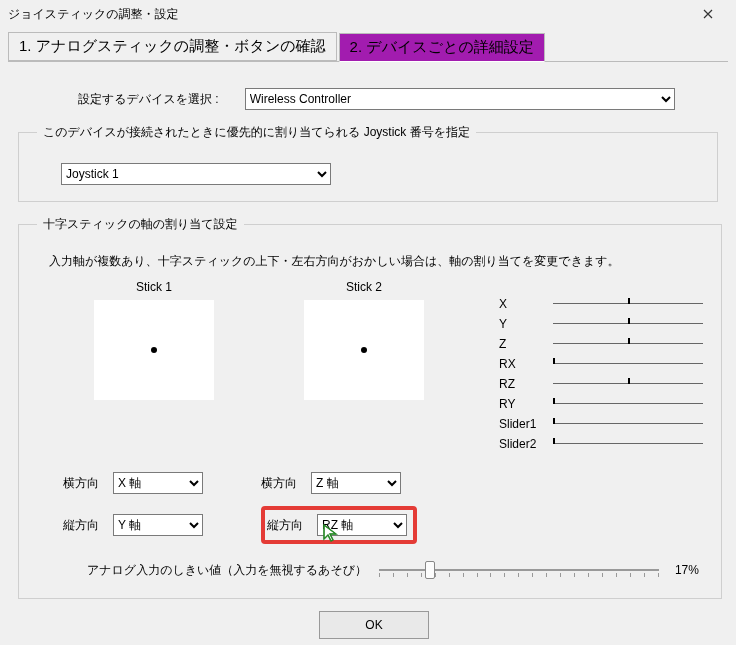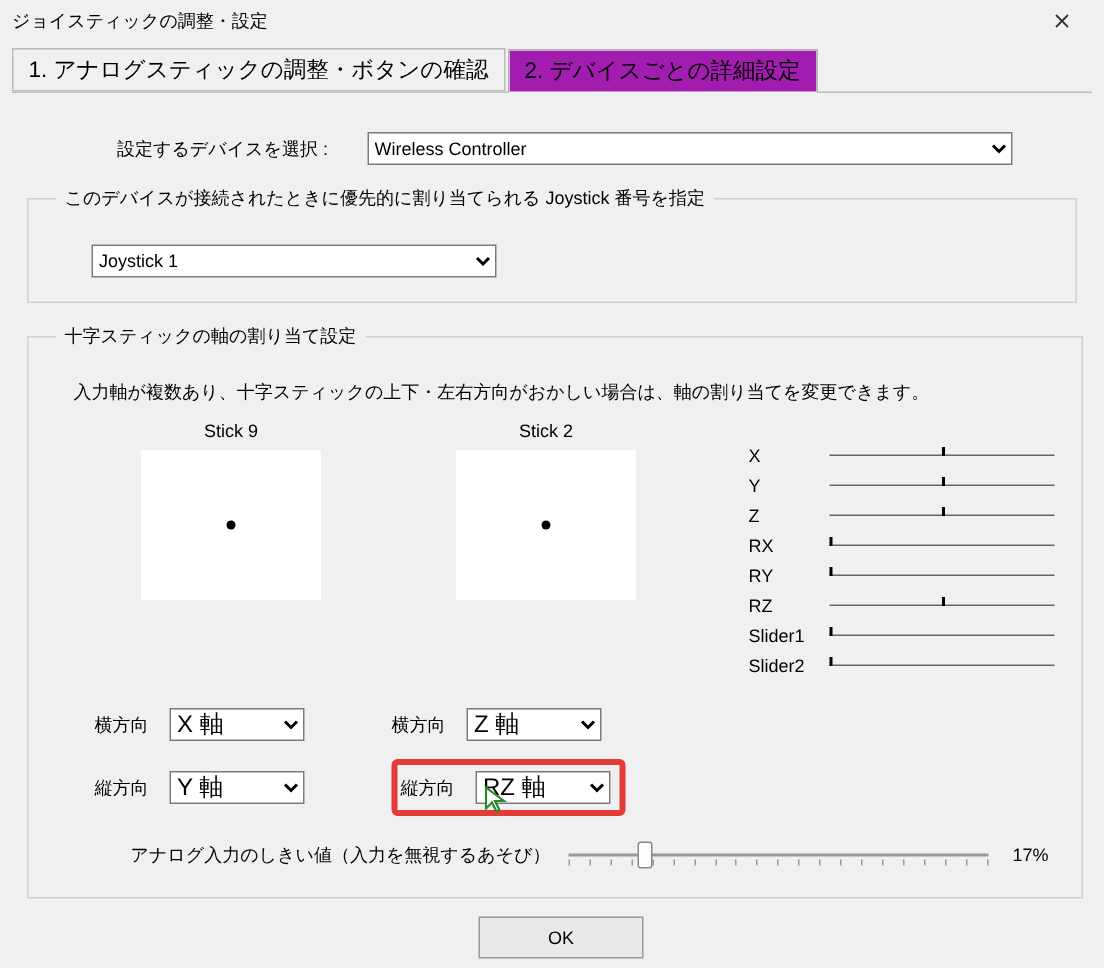--- a/index.html
+++ b/index.html
@@ -129,21 +129,21 @@
   .stick-axis-selects {
     display: flex;
     align-items: center;
     margin: 6px 0 0 4px;
   }
   .stick-axis-selects .pair {
     display: flex; align-items: center;
     margin-right: 40px;
   }
   .pair label { width: 50px; }
-  .pair select { width: 90px; height: 22px; font-family: inherit; font-size: 16px; }
+  .pair select { width: 90px; height: 22px; font-family: inherit; font-size: 12px; }
   .redbox {
     border: 4px solid #e43b36;
     border-radius: 4px;
     padding: 4px 6px 4px 2px;
     display: inline-flex;
     align-items: center;
     position: relative;
   }
   .cursor-arrow {
     position: absolute;
@@ -230,21 +230,21 @@
       </select>
     </div>
   </fieldset>
 
   <fieldset>
     <legend>十字スティックの軸の割り当て設定</legend>
     <div class="axis-desc">入力軸が複数あり、十字スティックの上下・左右方向がおかしい場合は、軸の割り当てを変更できます。</div>
 
     <div class="sticks-row">
       <div class="stick-col">
-        <span class="stick-label">Stick 9</span>
+        <span class="stick-label">Stick 1</span>
         <div class="stick-box">
           <div class="stick-dot"></div>
         </div>
       </div>
       <div class="stick-col">
         <span class="stick-label">Stick 2</span>
         <div class="stick-box">
           <div class="stick-dot"></div>
         </div>
       </div>
@@ -271,31 +271,31 @@
             </div>
           </div>
           <div class="axis-row">
             <span class="alabel">RX</span>
             <div class="axis-slider">
               <div class="axis-track"></div>
               <div class="axis-thumb" style="left: 0px;"></div>
             </div>
           </div>
           <div class="axis-row">
+            <span class="alabel">RZ</span>
+            <div class="axis-slider">
+              <div class="axis-track"></div>
+              <div class="axis-thumb" style="left: 75px;"></div>
+            </div>
+          </div>
+          <div class="axis-row">
             <span class="alabel">RY</span>
             <div class="axis-slider">
               <div class="axis-track"></div>
               <div class="axis-thumb" style="left: 0px;"></div>
-            </div>
-          </div>
-          <div class="axis-row">
-            <span class="alabel">RZ</span>
-            <div class="axis-slider">
-              <div class="axis-track"></div>
-              <div class="axis-thumb" style="left: 75px;"></div>
             </div>
           </div>
           <div class="axis-row">
             <span class="alabel">Slider1</span>
             <div class="axis-slider">
               <div class="axis-track"></div>
               <div class="axis-thumb" style="left: 0px;"></div>
             </div>
           </div>
           <div class="axis-row">

